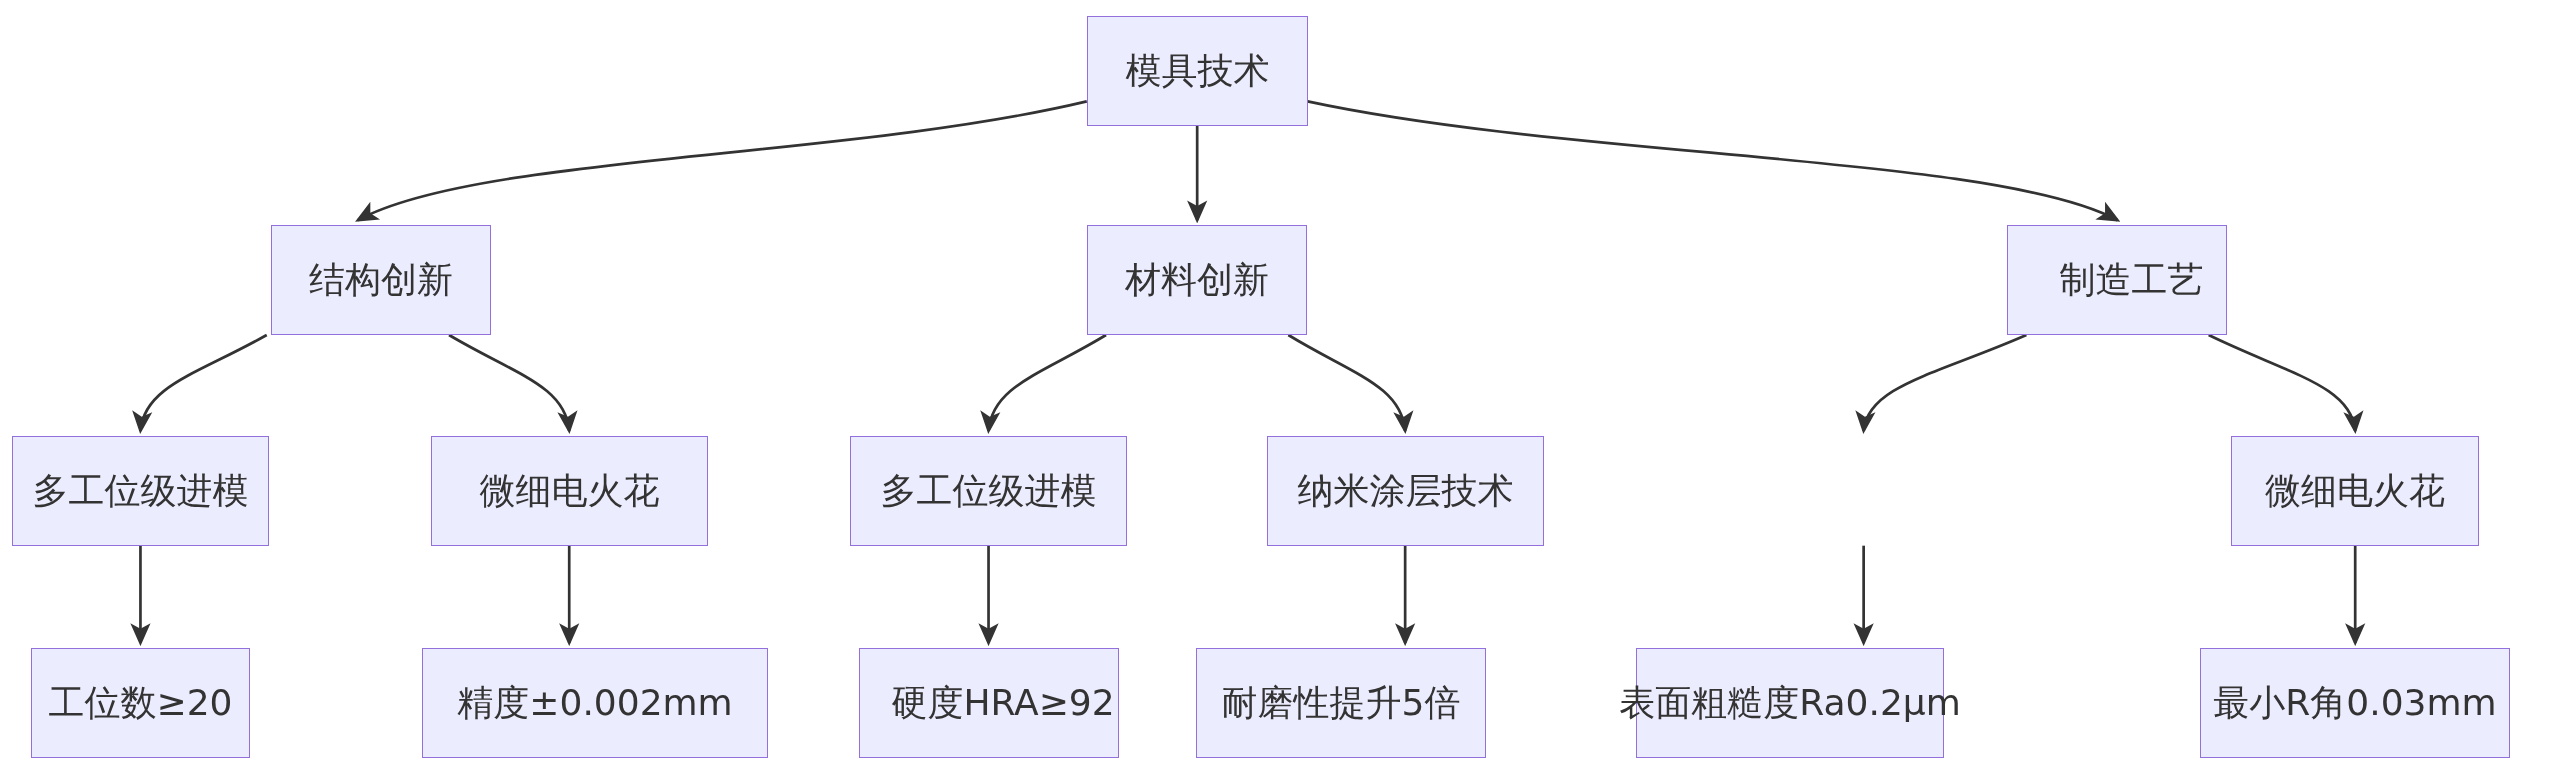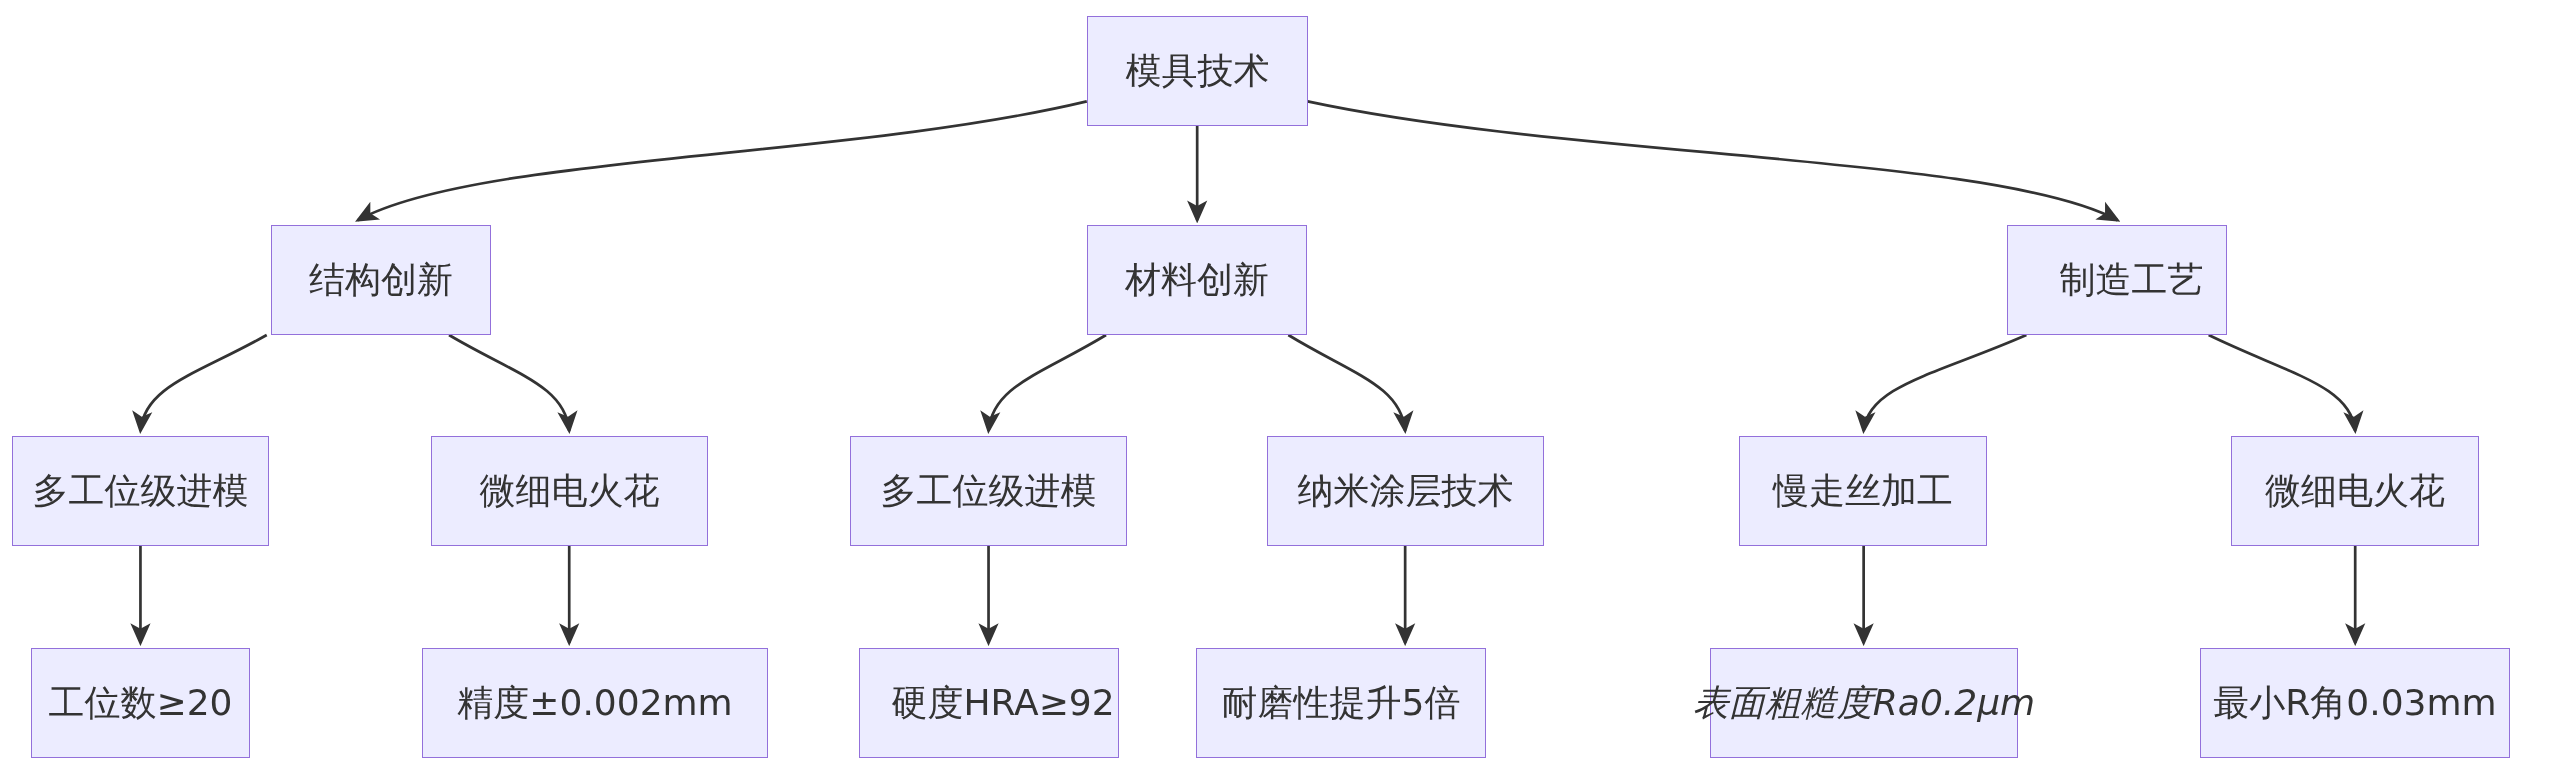--- a/index.html
+++ b/index.html
@@ -81,39 +81,36 @@
       </div>
       <div class="node" style="left: 431px; top: 436px; width: 277px; height: 110px;">
         <span>微细电火花</span>
       </div>
       <div class="node" style="left: 850px; top: 436px; width: 277px; height: 110px;">
         <span>多工位级进模</span>
       </div>
       <div class="node" style="left: 1267px; top: 436px; width: 277px; height: 110px;">
         <span>纳米涂层技术</span>
       </div>
-      <div class="node" style="left: 1739px; top: 436px; width: 248px; height: 110px;">
-        <span>慢走丝加工</span>
-      </div>
       <div class="node" style="left: 2231px; top: 436px; width: 248px; height: 110px;">
         <span>微细电火花</span>
       </div>
       <div class="node" style="left: 31px; top: 648px; width: 219px; height: 110px;">
         <span>工位数≥20</span>
       </div>
       <div class="node" style="left: 422px; top: 648px; width: 346px; height: 110px;">
         <span>精度±0.002mm</span>
       </div>
       <div class="node" style="left: 859px; top: 648px; width: 260px; height: 110px; padding-left: 28px;">
         <span>硬度HRA≥92</span>
       </div>
       <div class="node" style="left: 1196px; top: 648px; width: 290px; height: 110px;">
         <span>耐磨性提升5倍</span>
       </div>
-      <div class="node" style="left: 1710px; top: 648px; width: 308px; height: 110px; font-style: italic;">
+      <div class="node" style="left: 1636px; top: 648px; width: 308px; height: 110px;">
         <span>表面粗糙度Ra0.2μm</span>
       </div>
       <div class="node" style="left: 2200px; top: 648px; width: 310px; height: 110px;">
         <span>最小R角0.03mm</span>
       </div>
     </div>
 </div>
 
 
 </body></html>

